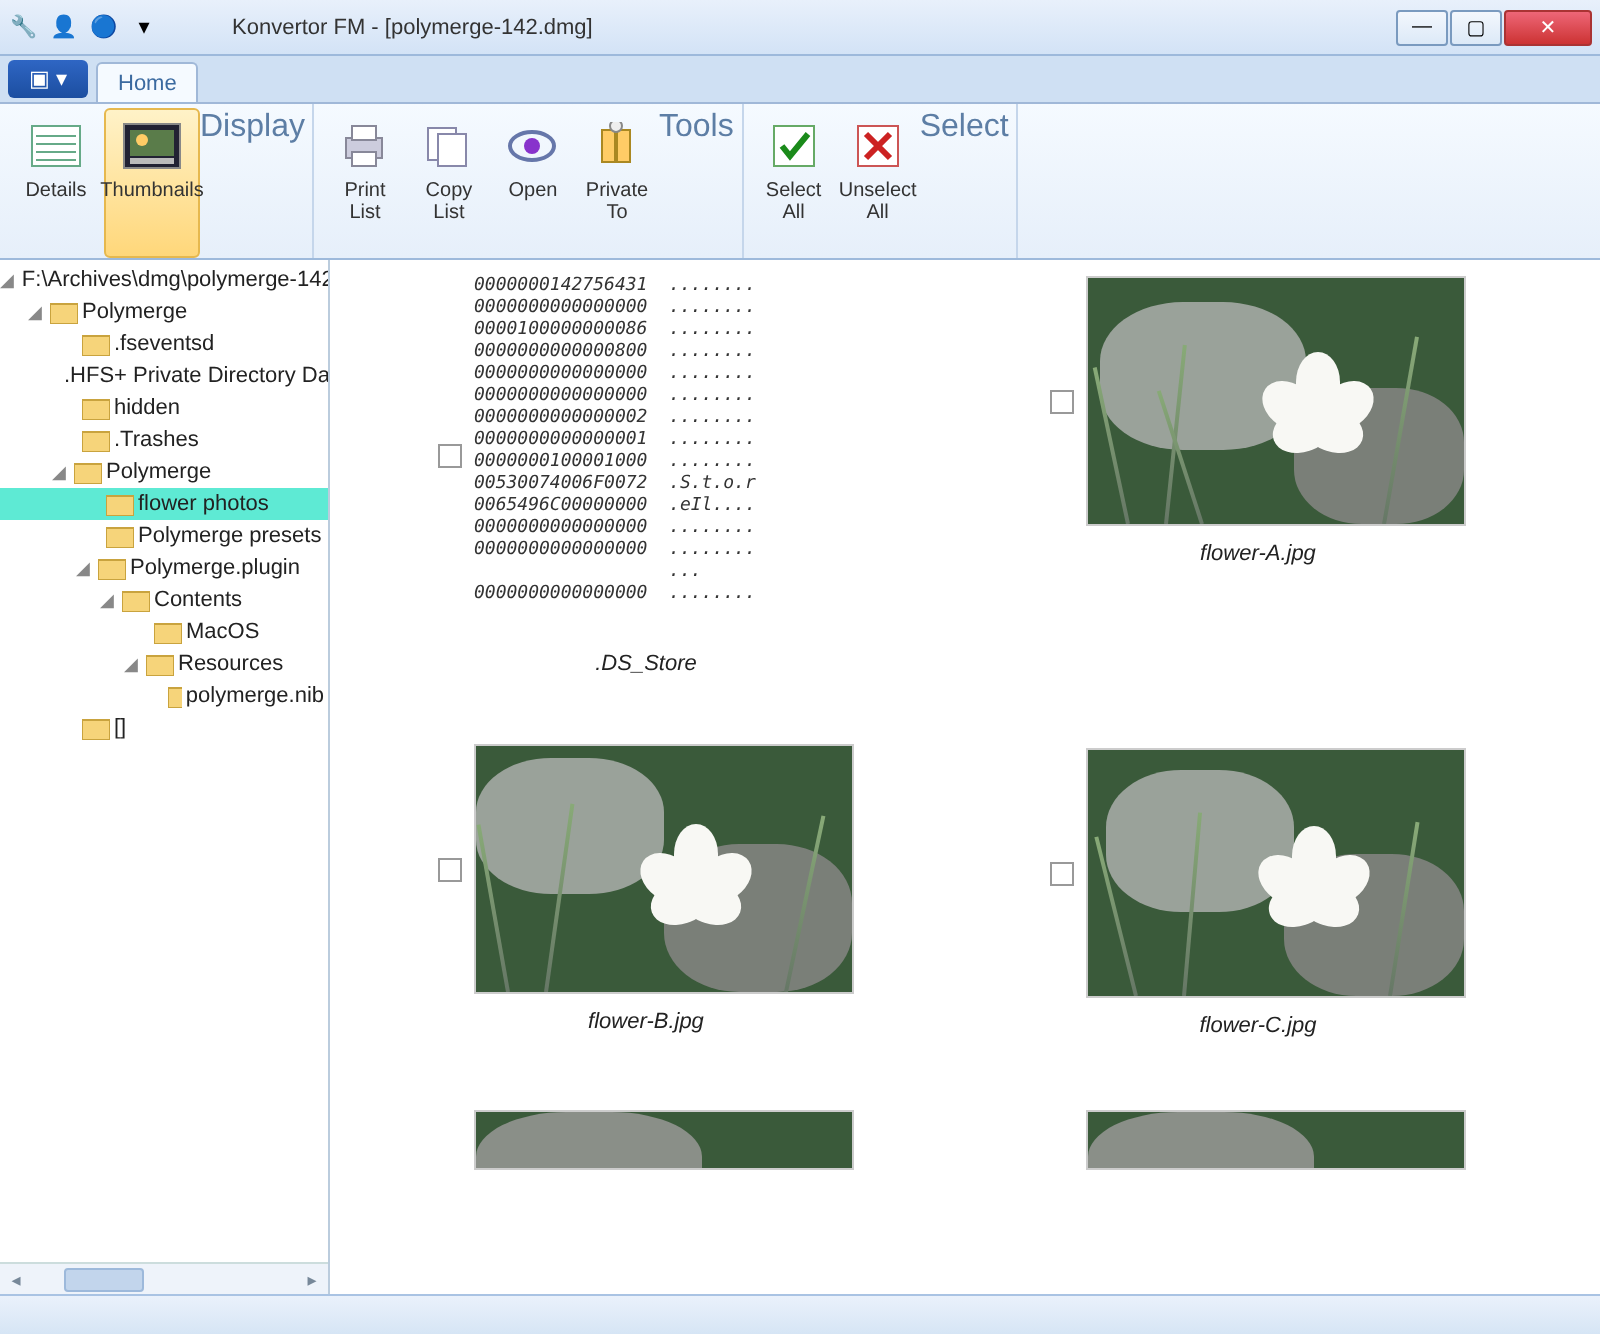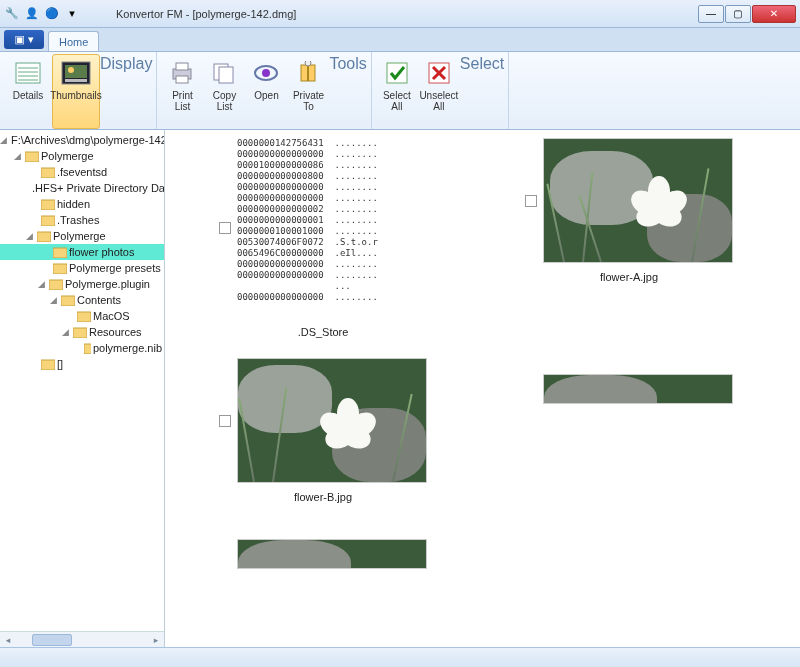--- a/index.html
+++ b/index.html
@@ -37,21 +37,21 @@
 .tree { padding: 2px 0; color: #222; }
 .tree-row { display: flex; align-items: center; height: 16px; white-space: nowrap; padding-right: 2px; }
 .tree-row.selected { background: #5eead4; }
 .twisty { width: 11px; text-align: center; color: #888; font-size: 9px; }
 .folder-icon { width: 14px; height: 12px; margin: 0 2px; }
 .tree-label { font-size: 11px; }
 
 
 .thumb-pane { flex: 1; overflow: auto; position: relative; background: #fff; }
 .thumb-grid { display: flex; flex-wrap: wrap; gap: 6px; padding: 8px 8px; align-content: flex-start; }
-.thumb-cell { width: 300px; display: flex; flex-direction: column; align-items: center; }
+.thumb-cell { width: 300px; display: flex; flex-direction: column; align-items: center; font-style: italic; }
 .thumb-row { display: flex; align-items: center; }
 .thumb-cb { width: 12px; height: 12px; border: 1px solid #999; margin-right: 6px; background: #fff; }
 .thumb-img { width: 190px; height: 125px; border: 1px solid #ccc; background: #3a5a3a; position: relative; overflow: hidden; }
 .thumb-caption { margin-top: 8px; font-size: 11px; color: #222; }
 .hexblock { width: 190px; height: 180px; font-family: Consolas, monospace; font-size: 9px; line-height: 11px; color: #333; white-space: pre; overflow: hidden; }
 
 
 .statusbar { height: 20px; background: linear-gradient(#eaf1fb,#d6e5f5); border-top: 1px solid #a9c3e3; }
 
 
@@ -359,21 +359,21 @@
                 <div class="petal" style="left:28px;top:12px;transform:rotate(55deg)"></div>
                 <div class="petal" style="left:6px;top:24px;transform:rotate(-110deg)"></div>
                 <div class="petal" style="left:22px;top:24px;transform:rotate(110deg)"></div>
               </div>
             </div>
           </div>
         </div>
         <div class="thumb-caption">flower-A.jpg</div>
       </div>
 
-      <div class="thumb-cell" style="margin-top:14px">
+      <div class="thumb-cell" style="margin-top:28px">
         <div class="thumb-row">
           <div class="thumb-cb"></div>
           <div class="thumb-img">
             <div class="flower-scene">
               <div class="rock" style="left:0;top:5%;width:50%;height:55%;background:#9aa29a"></div>
               <div class="rock" style="left:50%;top:40%;width:50%;height:60%;background:#7a7f78"></div>
               <div class="grass" style="left:8%;bottom:0;height:85px;transform:rotate(-10deg)"></div>
               <div class="grass" style="left:18%;bottom:0;height:95px;transform:rotate(8deg)"></div>
               <div class="grass" style="left:82%;bottom:0;height:90px;transform:rotate(12deg)"></div>
               <div class="flower" style="left:45%;top:32%">
@@ -382,20 +382,42 @@
                 <div class="petal" style="left:28px;top:12px;transform:rotate(55deg)"></div>
                 <div class="petal" style="left:6px;top:24px;transform:rotate(-110deg)"></div>
                 <div class="petal" style="left:22px;top:24px;transform:rotate(110deg)"></div>
               </div>
             </div>
           </div>
         </div>
         <div class="thumb-caption">flower-B.jpg</div>
       </div>
 
+      <div class="thumb-cell" style="margin-top:30px">
+        <div class="thumb-row">
+          <div class="thumb-cb"></div>
+          <div class="thumb-img">
+            <div class="flower-scene">
+              <div class="rock" style="left:5%;top:8%;width:50%;height:58%;background:#9aa29a"></div>
+              <div class="rock" style="left:52%;top:42%;width:48%;height:58%;background:#7a7f78"></div>
+              <div class="grass" style="left:12%;bottom:0;height:82px;transform:rotate(-14deg)"></div>
+              <div class="grass" style="left:25%;bottom:0;height:92px;transform:rotate(5deg)"></div>
+              <div class="grass" style="left:80%;bottom:0;height:88px;transform:rotate(9deg)"></div>
+              <div class="flower" style="left:47%;top:31%">
+                <div class="petal" style="left:14px;top:0"></div>
+                <div class="petal" style="left:0;top:12px;transform:rotate(-55deg)"></div>
+                <div class="petal" style="left:28px;top:12px;transform:rotate(55deg)"></div>
+                <div class="petal" style="left:6px;top:24px;transform:rotate(-110deg)"></div>
+                <div class="petal" style="left:22px;top:24px;transform:rotate(110deg)"></div>
+              </div>
+            </div>
+          </div>
+        </div>
+        <div class="thumb-caption">flower-C.jpg</div>
+      </div>
 
       <div class="thumb-cell" style="margin-top:30px">
         <div class="thumb-row">
           <div class="thumb-cb" style="visibility:hidden"></div>
           <div class="thumb-img" style="height:30px">
             <div class="flower-scene">
               <div class="rock" style="left:0;top:0;width:60%;height:200%;background:#8a8f88"></div>
             </div>
           </div>
         </div>

